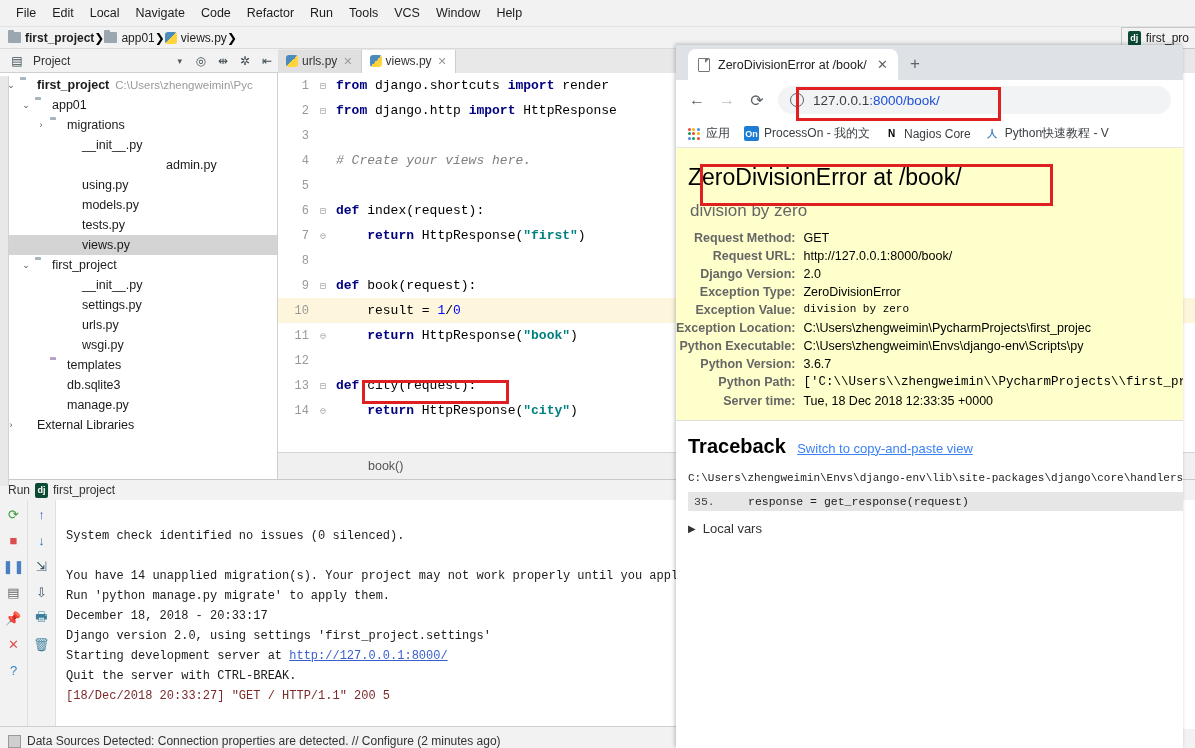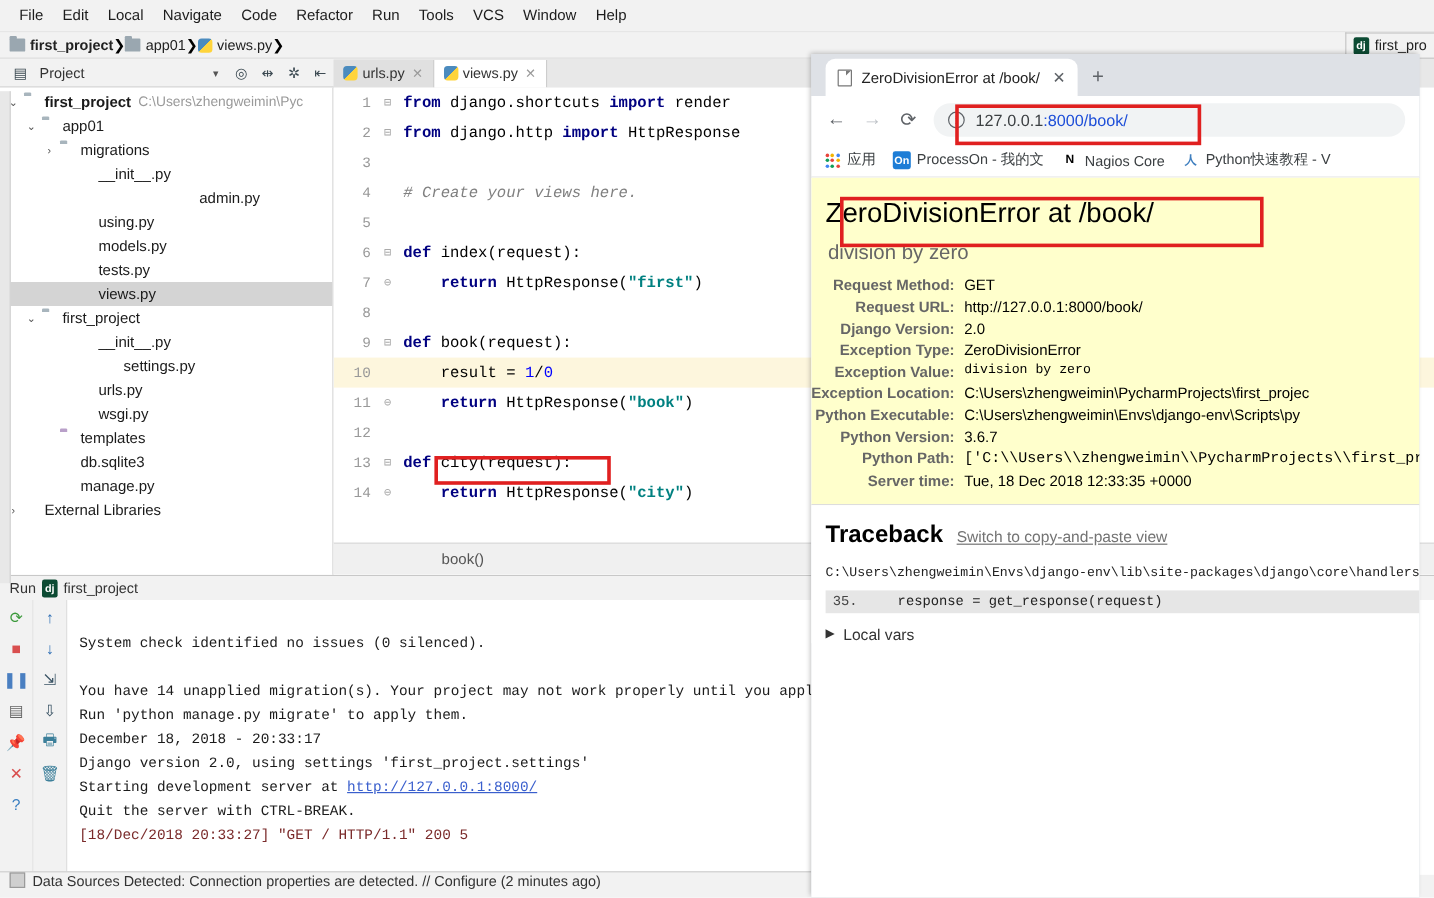--- a/index.html
+++ b/index.html
@@ -104,21 +104,21 @@
   #runtools2 { width:28px; background:#f2f2f2; border-right:1px solid #e0e0e0;
                display:flex; flex-direction:column; align-items:center; padding-top:6px; gap:10px; }
   .rt { width:16px; height:16px; display:flex; align-items:center; justify-content:center;
         font-size:13px; }
   #console { flex:1; padding:6px 8px 0 10px; font-family:"Liberation Mono", monospace;
              font-size:12px; color:#1b1b1b; line-height:20px; overflow:hidden; }
   #console .blank { height:20px; }
   .link { color:#3a5fcd; text-decoration:underline; }
   .warnline { color:#7a2a2a; }
   #statusbar { position:absolute; left:0; bottom:0; width:688px; height:22px; background:#f2f2f2;
-               border-top:1px solid #cfcfcf; display:flex; align-items:flex-start; padding-left:8px;
+               border-top:1px solid #cfcfcf; display:flex; align-items:flex-end; padding-left:8px;
                font-size:12px; color:#333;margin-top:16px; }
   .sbicon { width:13px; height:13px; background:#cfcfcf; border:1px solid #9a9a9a; margin-right:6px; }
 
   
   #leftrail { position:absolute; left:0; top:76px; width:9px; height:410px; background:#e8e8e8;
               border-right:1px solid #d2d2d2; }
   #runconfig { position:absolute; right:0; top:27px; height:22px; display:flex; align-items:center;
                padding:0 6px; font-size:12px; color:#222; background:#f2f2f2;
                border:1px solid #c6c6c6; border-right:none; }
 
@@ -169,21 +169,21 @@
   table#meta { border-collapse:collapse; margin-left:0; }
   table#meta th { text-align:right; vertical-align:top; color:#666; font-weight:bold;
                   font-size:12.5px; padding:2px 8px 2px 0; width:184px; white-space:nowrap; }
   table#meta td { text-align:left; vertical-align:top; color:#000; font-size:12.5px;
                   padding:2px 0; white-space:nowrap; }
   table#meta td.codeish { font-family:"Liberation Mono", monospace; font-size:11px; }
   #pypath { font-family:"Liberation Mono", monospace; font-size:10.5px; line-height:14.5px;
             white-space:pre; }
   #tbsec { padding:14px 0 0 12px; background:#fff; }
   #tbsec h2 { font-size:20px; display:inline; font-weight:bold; }
-  #tbsec a.switch { font-size:13px; color:#737373; margin-left:8px; }
+  #tbsec a.switch { font-size:13px; color:#3b82f6; margin-left:8px; }
   #tbpath { font-family:"Liberation Mono", monospace; font-size:11px; color:#222;
             margin-top:14px; white-space:nowrap; }
   #tbline { background:#e6e6e6; margin-top:8px; padding:3px 0 3px 0; display:flex;
             font-family:"Liberation Mono", monospace; font-size:11.5px; color:#222; }
   #tbline .ln { width:60px; padding-left:6px; color:#444; }
   #localvars { margin-top:10px; font-size:13px; color:#333; display:flex; align-items:center; }
   #localvars .tri { margin-right:7px; font-size:10px; }
 </style>
 </head>
 <body>
@@ -297,21 +297,21 @@
         <div class="trow" style="padding-left: 19px;">
           <span class="arrow">⌄</span>
           <span class="ticon"><span class="ic-folder"></span></span>
           <span class="tlabel">first_project</span>
         </div>
         <div class="trow" style="padding-left: 49px;">
           <span class="arrow"></span>
           <span class="ticon"><span class="ic-py"></span></span>
           <span class="tlabel">__init__.py</span>
         </div>
-        <div class="trow" style="padding-left: 49px; margin-left: 21px;">
+        <div class="trow" style="padding-left: 49px;">
           <span class="arrow"></span>
           <span class="ticon"><span class="ic-py"></span></span>
           <span class="tlabel">settings.py</span>
         </div>
         <div class="trow" style="padding-left: 49px;">
           <span class="arrow"></span>
           <span class="ticon"><span class="ic-py"></span></span>
           <span class="tlabel">urls.py</span>
         </div>
         <div class="trow" style="padding-left: 49px;">

